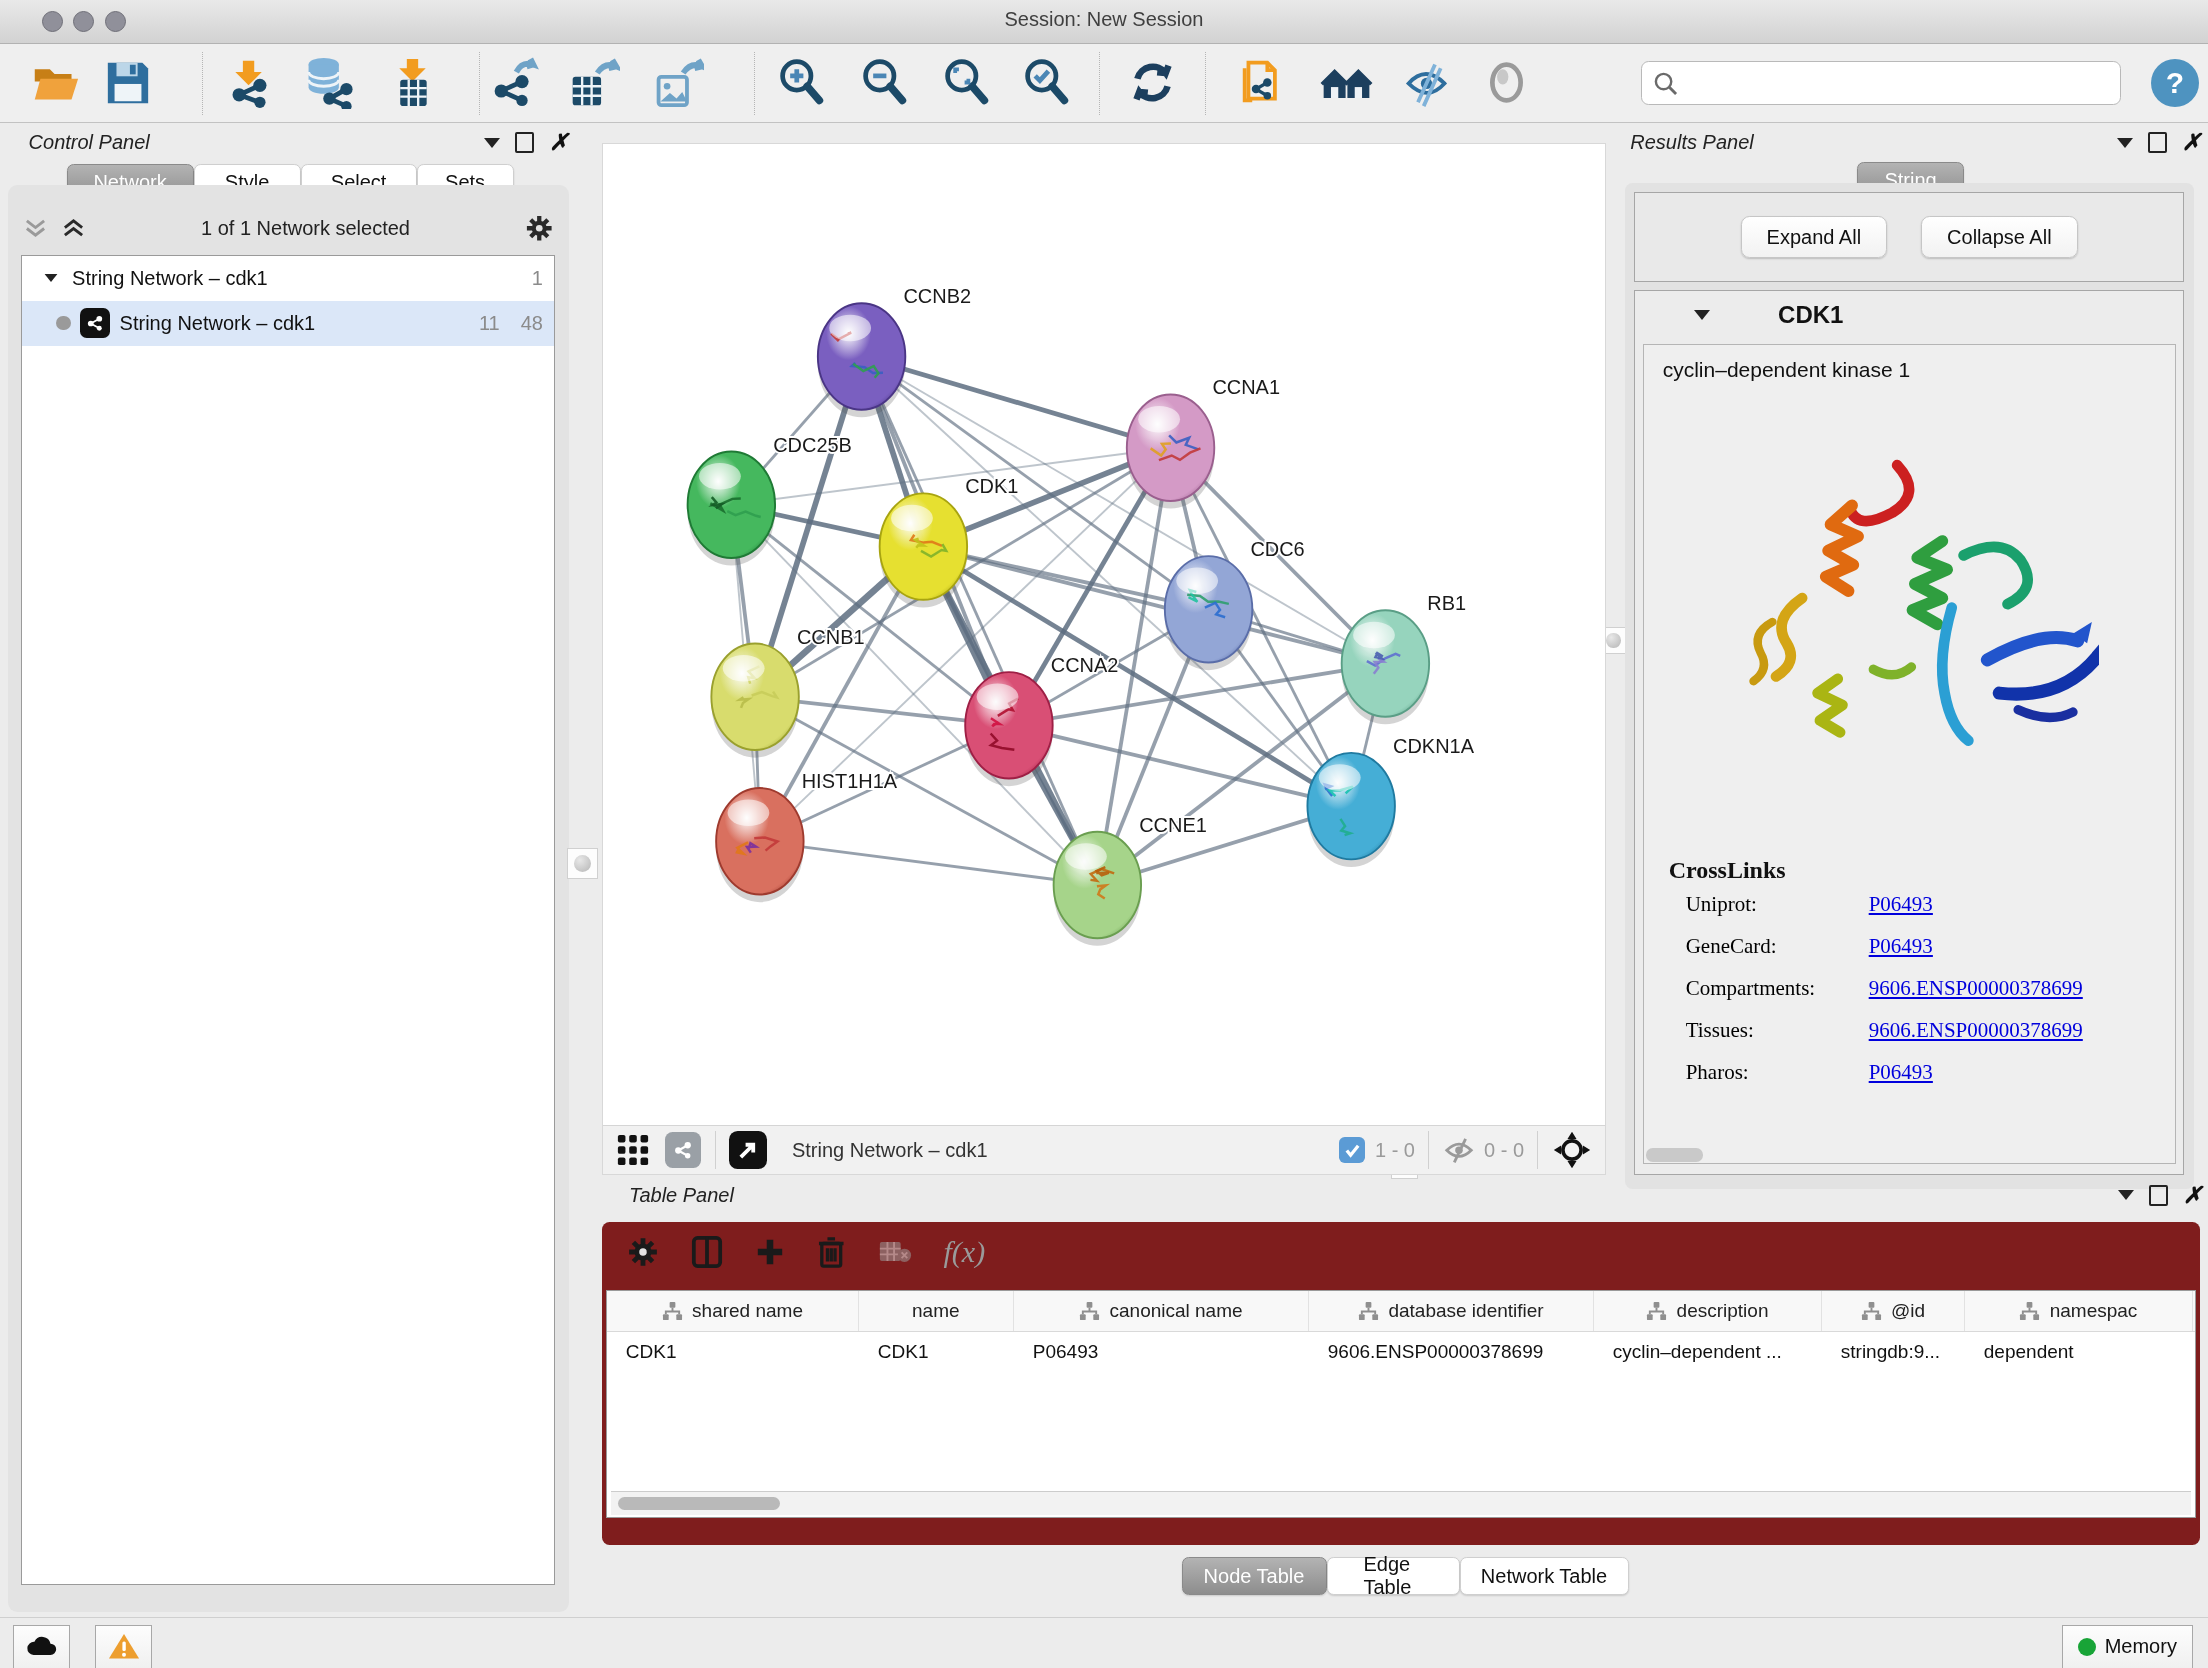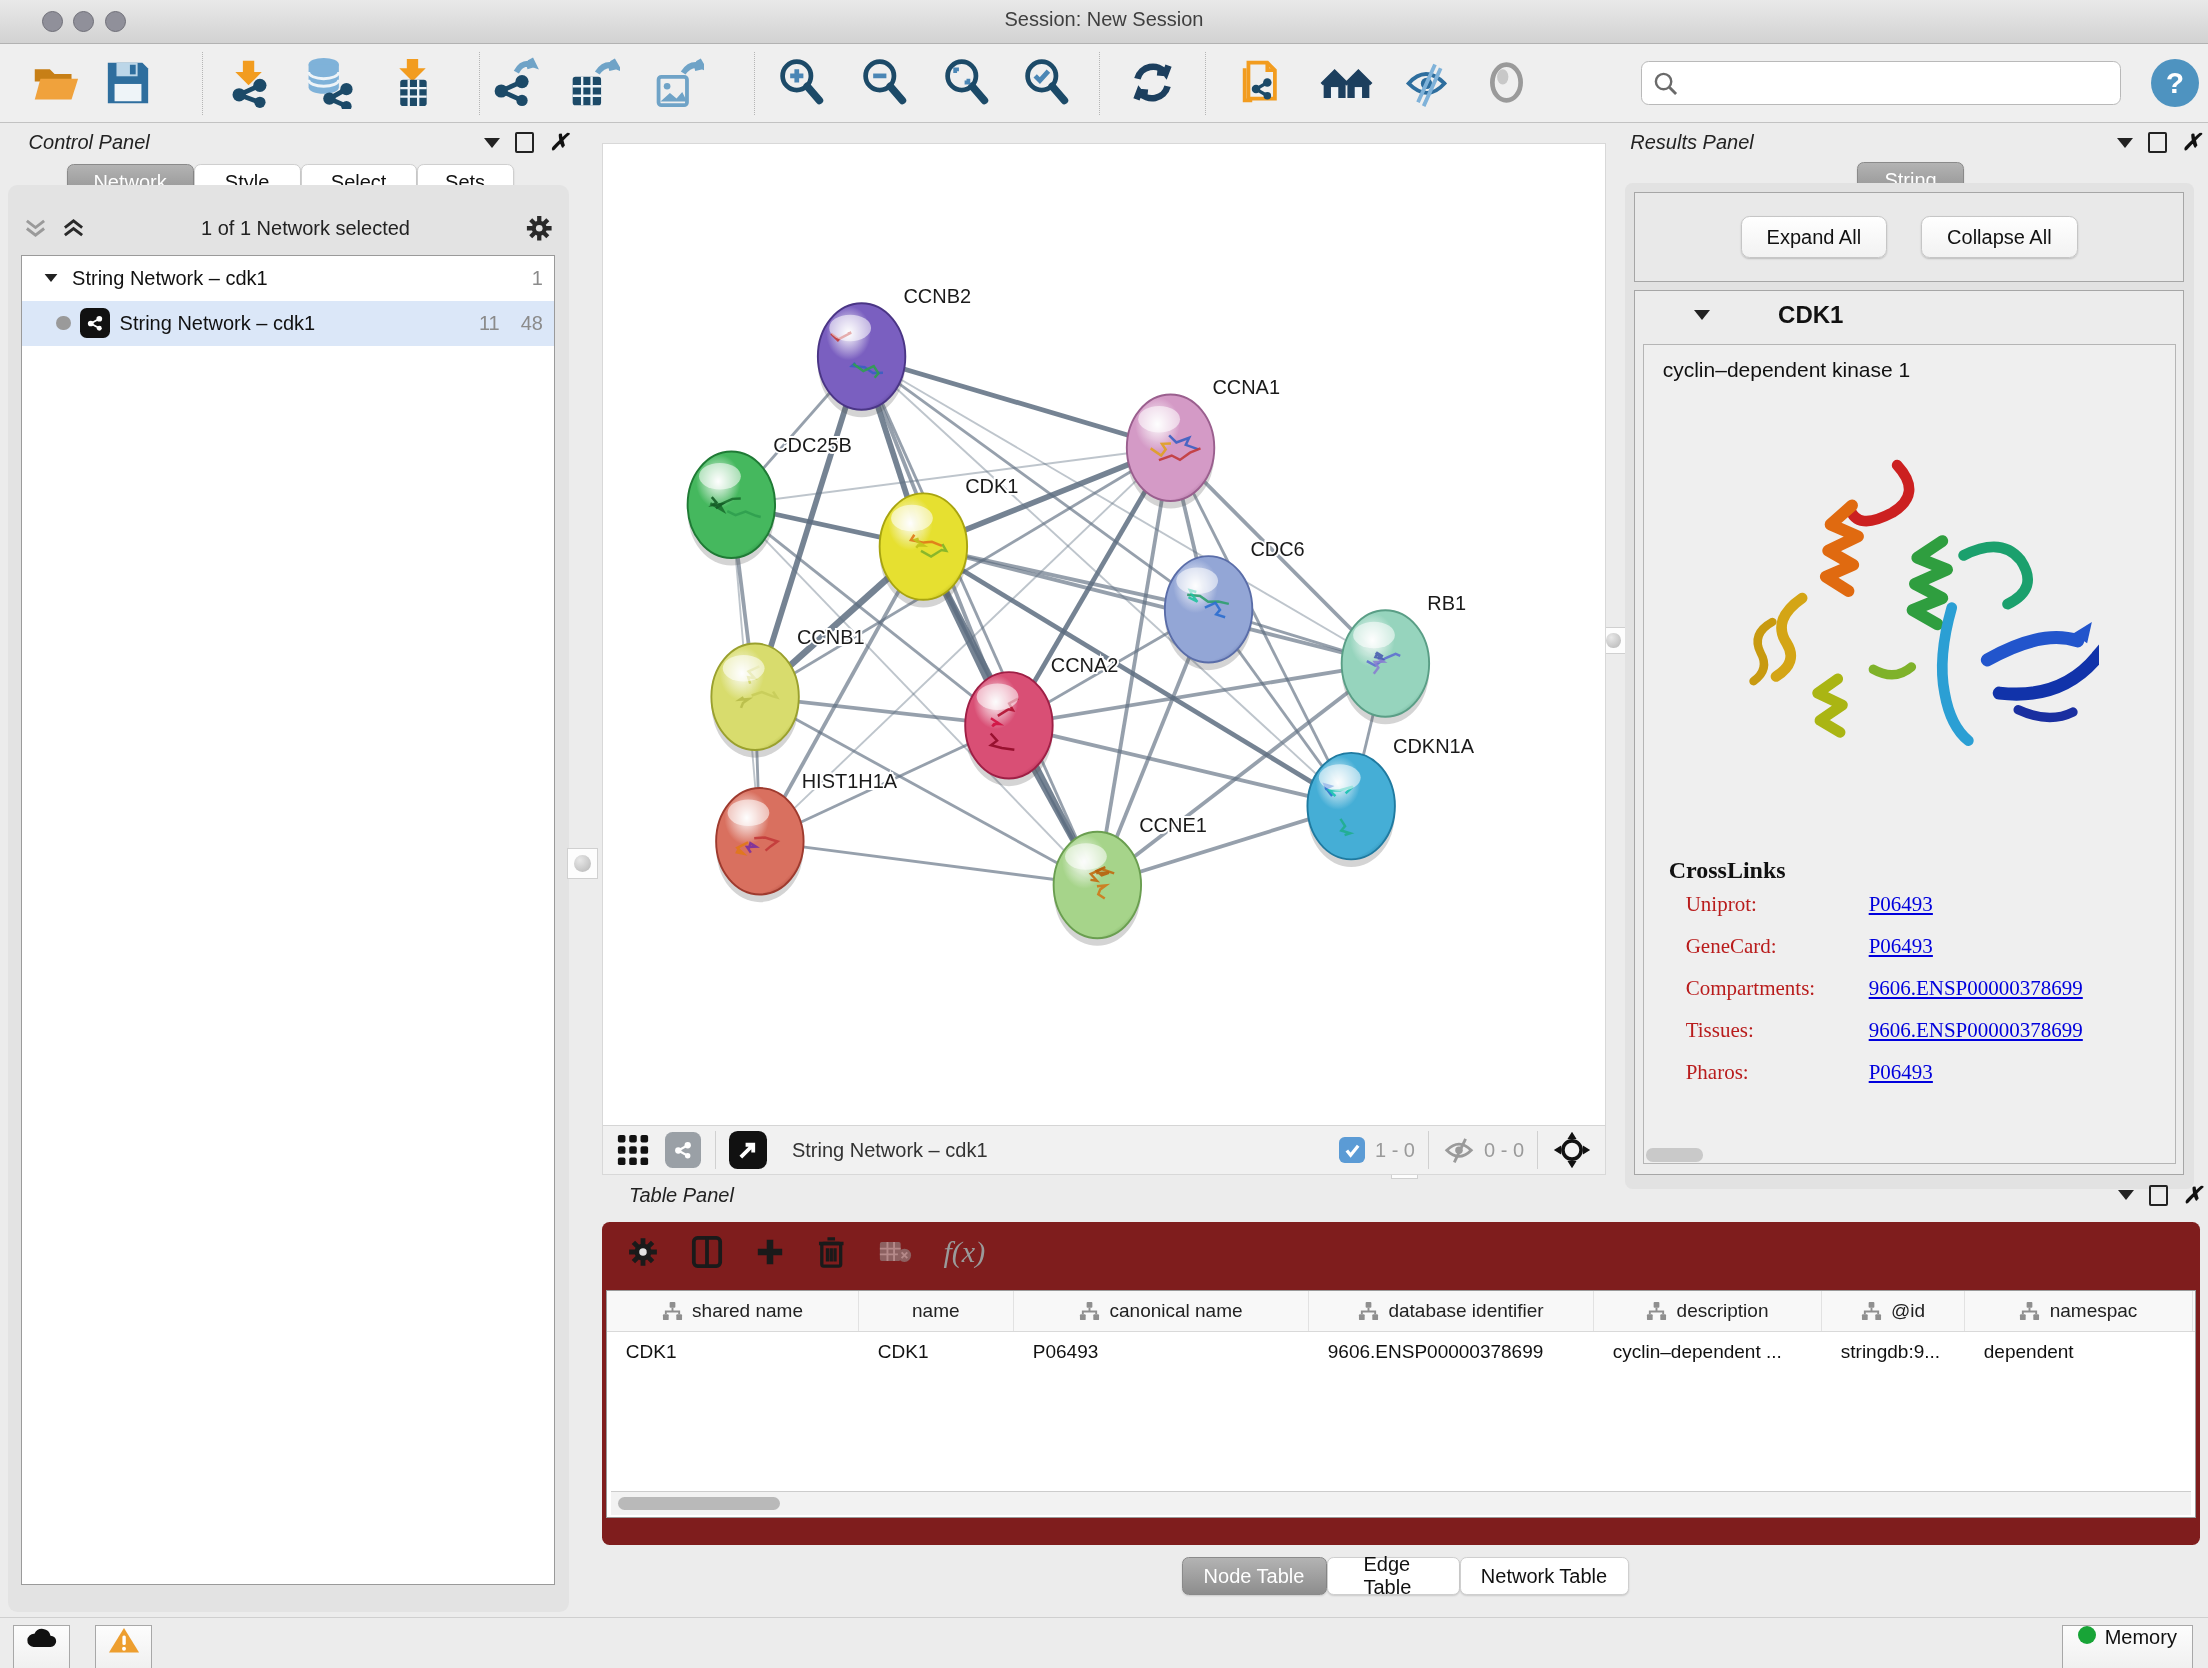--- a/index.html
+++ b/index.html
@@ -71,42 +71,42 @@
     font-size:20px;color:#111;padding:8.6px 25px;box-shadow:0 1px 1.9px rgba(0,0,0,.2);}
   .rp-box2{border:1px solid #a6a6a6;background:#ececec;margin-top:7.6px;height:885px;box-sizing:border-box;position:relative;}
   .gene-hdr{height:49px;display:flex;align-items:center;}
   .gene-hdr .tri-down{margin-left:59px;}
   .gene-name{font-size:24px;font-weight:bold;color:#111;margin-left:68px;}
   .gene-card{position:absolute;left:7.6px;top:53px;right:7.6px;bottom:9.5px;border:1px solid #b5b5b5;background:#efefef;}
   .gene-desc{font-size:21px;color:#111;padding:13.3px 19px 0 19px;}
   .protein-wrap{display:flex;justify-content:center;margin-top:38px;}
   .xl-title{font-family:"Liberation Serif",serif;font-size:24px;font-weight:bold;color:#111;margin:57px 0 7.6px 25px;}
   .xl-row{display:flex;font-family:"Liberation Serif",serif;font-size:21px;margin:0 0 17px 42px;}
-  .xl-label{width:183px;color:#b91c1c;}
+  .xl-label{width:183px;color:#000000;}
   .xl-link{color:#0000dd;text-decoration:underline;}
   .rp-scroll{position:absolute;left:1.9px;bottom:1.9px;height:13.3px;width:57px;background:#c9c9c9;border-radius:6.7px;}
 
   
   .table-panel{position:absolute;left:602px;top:1055px;width:1606px;height:442px;}
   .tp-body{position:absolute;left:0;top:44px;width:1598px;height:323px;background:#7f1d1d;border-radius:7.6px;}
   .tp-toolbar{height:59px;display:flex;align-items:center;gap:32px;padding-left:25px;}
   .tp-fx{font-family:"Liberation Serif",serif;font-style:italic;font-size:30px;color:#9a9a9a;}
   .tp-table{position:absolute;left:3.8px;top:68px;right:3.8px;bottom:27px;background:#fff;border:1px solid #9a9a9a;overflow:hidden;}
   .thead{display:flex;height:40px;background:#f8f8f8;border-bottom:1px solid #d9d9d9;}
   .th{display:flex;align-items:center;justify-content:center;gap:9.5px;font-size:19px;color:#222;border-right:1px solid #e2e2e2;box-sizing:border-box;}
   .trow{display:flex;height:40px;}
   .td{display:flex;align-items:center;font-size:19px;color:#111;padding-left:19px;box-sizing:border-box;}
   .tp-scroll{position:absolute;left:3.8px;bottom:1.9px;right:3.8px;height:23px;background:#f2f2f2;border-top:1px solid #ccc;}
   .tp-thumb{position:absolute;left:7.6px;top:4.8px;width:162px;height:13.3px;background:#b9b9b9;border-radius:6.7px;}
   .tp-tabs{position:absolute;left:0;top:379px;width:100%;display:flex;justify-content:center;}
 
   
   .statusbar{position:absolute;left:0;top:1617px;width:100%;height:51px;background:#ececec;border-top:1px solid #cfcfcf;}
   .sb-btn{position:absolute;top:6.7px;height:42px;background:linear-gradient(#fdfdfd,#f0f0f0);
-    border:1px solid #a8a8a8;display:flex;align-items:flex-start;justify-content:center;}
+    border:1px solid #a8a8a8;display:flex;align-items:center;justify-content:center;}
   .memdot{width:18px;height:18px;border-radius:50%;background:#18a437;margin-right:8.6px;}
   .mem-label{font-size:20px;color:#111;}
 
   .splitter-dot{position:absolute;width:28.5px;height:28.5px;background:#fdfdfd;border:1px solid #d0d0d0;
     display:flex;align-items:center;justify-content:center;}
   .splitter-dot i{width:17px;height:17px;border-radius:50%;background:radial-gradient(circle at 35% 30%,#e8e8e8,#b5b5b5);display:block;}
 </style>
 </head>
 <body>
 

